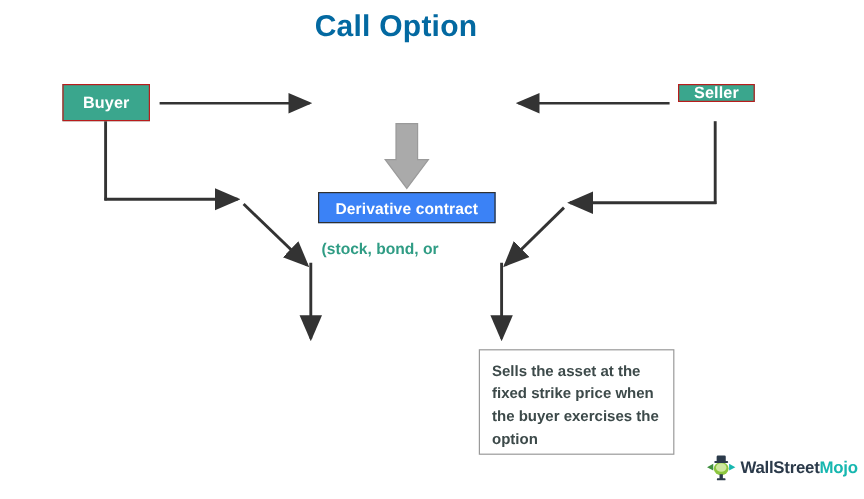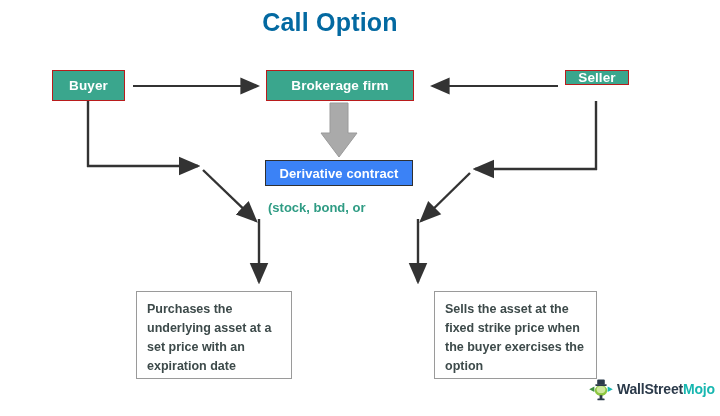--- a/index.html
+++ b/index.html
@@ -77,21 +77,21 @@
     box-sizing: border-box;
     border: 1px solid #9a9a9a;
     background: #ffffff;
     color: #3d4a4a;
     font-weight: bold;
     font-size: 12.5px;
     line-height: 19px;
     padding: 8px 9px 6px 10px;
   }
   #box-buyer-action { left: 136px; top: 291px; width: 156px; height: 88px; }
-  #box-seller-action { left: 399px; top: 291px; width: 163px; height: 88px; margin-left: 35px; }
+  #box-seller-action { left: 399px; top: 291px; width: 163px; height: 88px; }
 
   .logo {
     position: absolute;
     left: 588px;
     top: 375px;
     width: 124px;
     height: 28px;
     display: flex;
     align-items: center;
   }
@@ -143,31 +143,29 @@
     <g>
       <line x1="596" y1="101" x2="596" y2="170" stroke="#333333" stroke-width="2.4"></line>
       <line x1="597" y1="169" x2="475" y2="169" stroke="#333333" stroke-width="2.4" marker-end="url(#ah)"></line>
       <line x1="470" y1="173" x2="421" y2="221" stroke="#333333" stroke-width="2.4" marker-end="url(#ah)"></line>
       <line x1="418" y1="219" x2="418" y2="282" stroke="#333333" stroke-width="2.4" marker-end="url(#ah)"></line>
     </g>
   </svg>
 
   <div class="node node-green" id="node-buyer">Buyer</div>
 
-  <div class="node node-green" id="node-broker">Brokerage firm</div>
 
   <div class="node node-green" id="node-seller">Seller</div>
 
   <div class="node node-dark" id="node-derivative">Derivative contract</div>
 
   <div class="underlying-note">
     <div>(stock, bond, or</div>
   </div>
 
-  <div class="textbox" id="box-buyer-action">Purchases the underlying asset at a set price with an expiration date</div>
 
   <div class="textbox" id="box-seller-action">Sells the asset at the fixed strike price when the buyer exercises the option</div>
 
   <div class="logo">
     <svg class="logo-mark" viewBox="0 0 26 26">
       <ellipse cx="13" cy="14.5" rx="6.2" ry="5.4" fill="#8cc63f"></ellipse>
       <ellipse cx="13" cy="13.6" rx="4.4" ry="3.6" fill="#cfe8a0"></ellipse>
       <rect x="9.2" y="3.6" width="7.6" height="5.2" rx="1" fill="#2b3a4a"></rect>
       <rect x="7.2" y="8.2" width="11.6" height="1.7" rx="0.8" fill="#2b3a4a"></rect>
       <path d="M6.4 10.5 L1.2 13.3 L6.4 16.1 Z" fill="#3f8f3f"></path>

